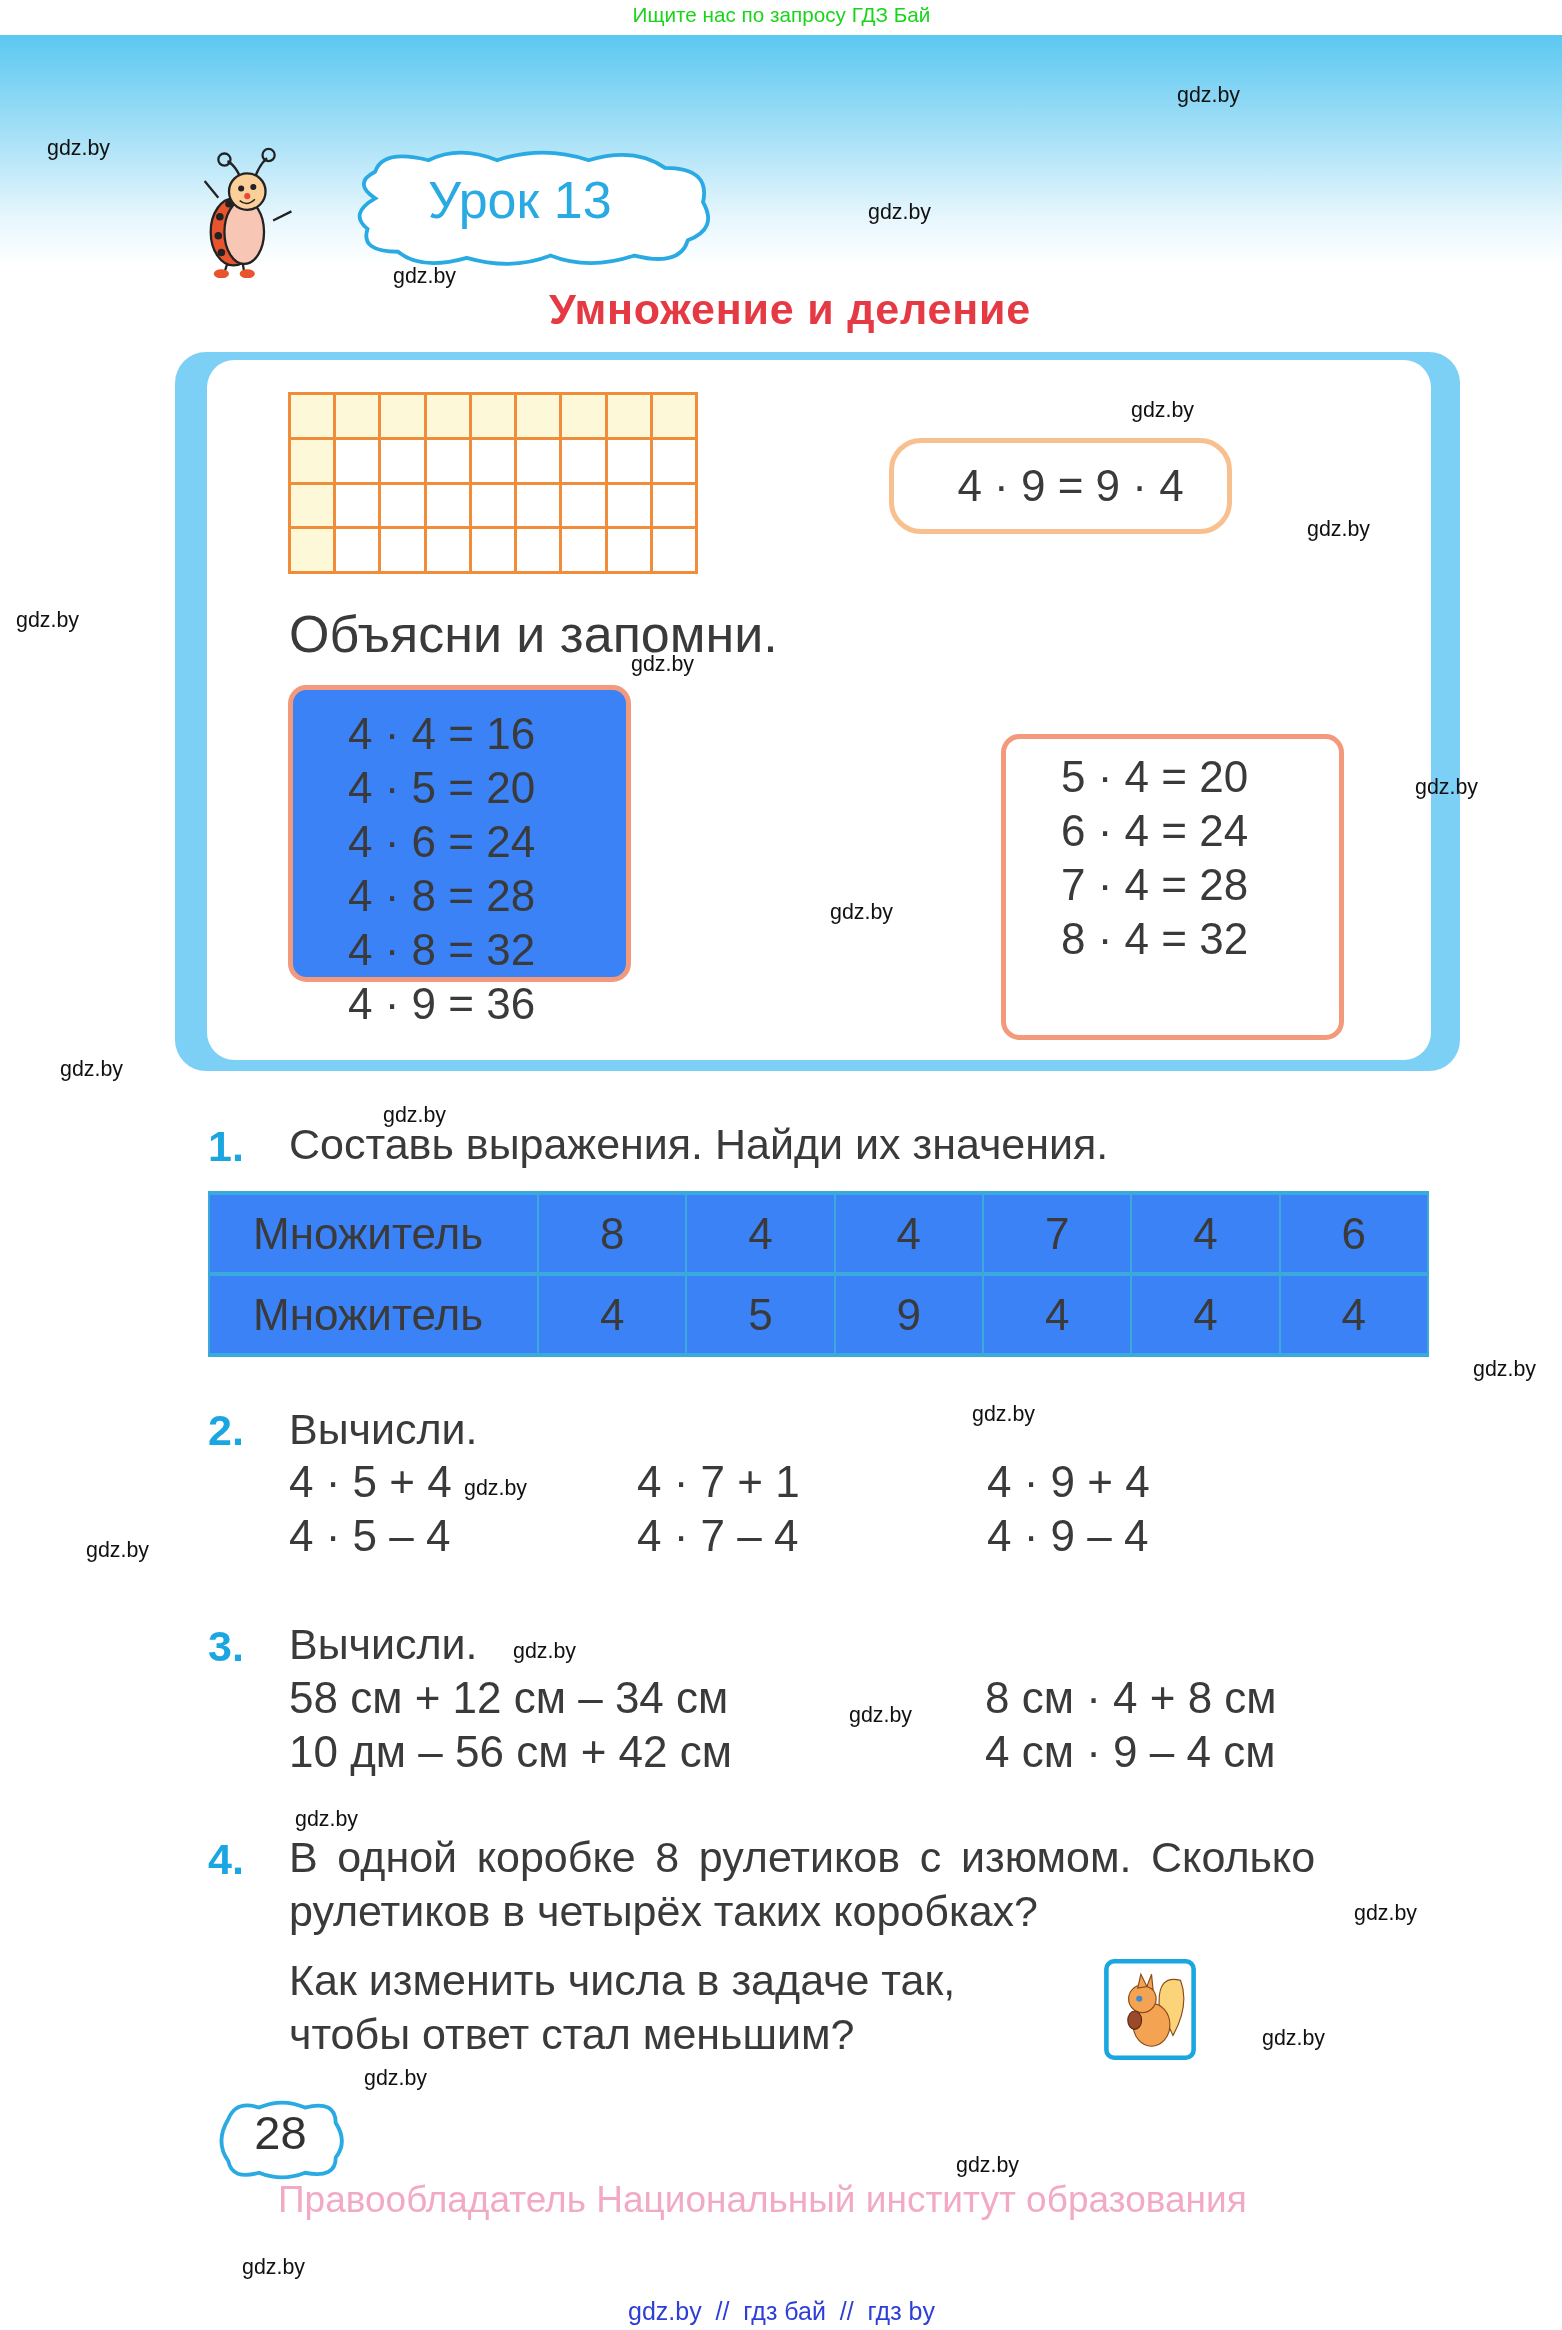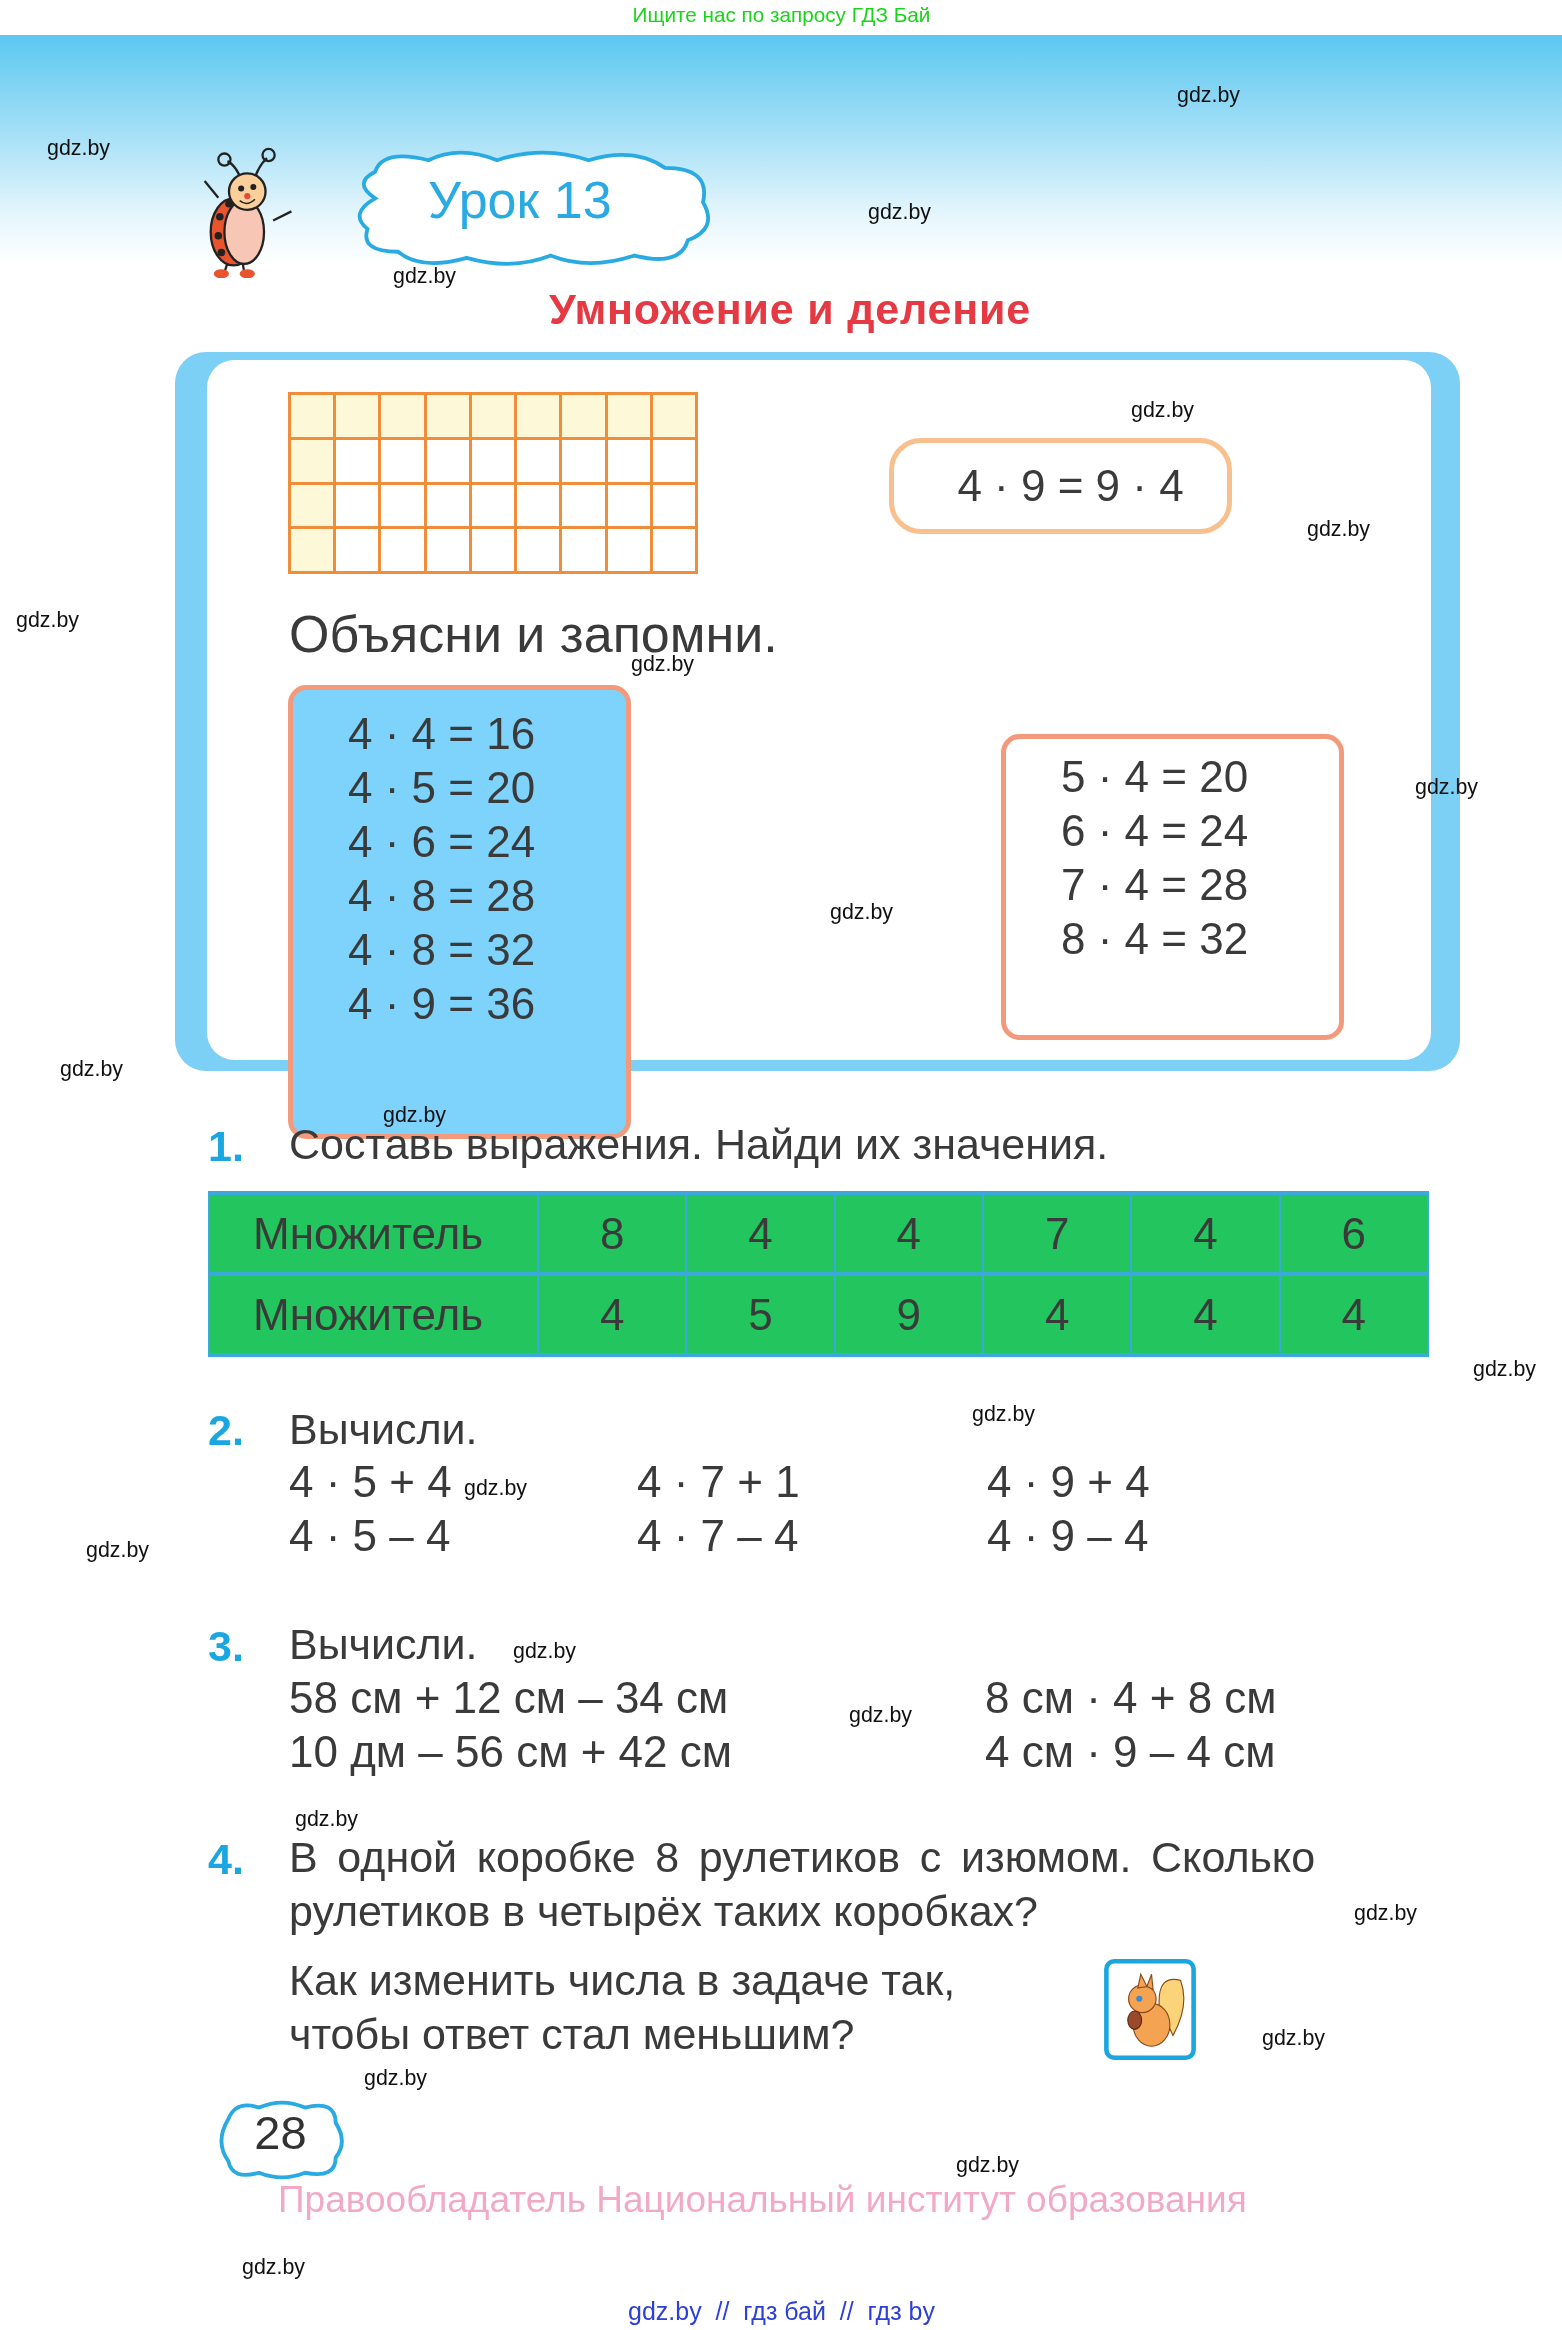--- a/index.html
+++ b/index.html
@@ -13,29 +13,29 @@
   .cloud-text { color: #29aae2; font-size: 52px; }
   .lesson-title { color: #e53a43; font-size: 43px; font-weight: bold; letter-spacing: 0.8px; }
   .panel { left: 175px; top: 352px; width: 1285px; height: 719px; background: #7dd0f5; border-radius: 31px; }
   .panel-inner { left: 207px; top: 360px; width: 1224px; height: 700px; background: #ffffff; border-radius: 27.5px; }
   .grid { left: 288px; top: 392px; width: 410px; height: 182px; border-collapse: collapse; }
   .grid td { border: 3.8px solid #f08d3a; width: 37px; height: 37px; padding: 0; }
   .grid td.hl { background: #fdf9d8; }
   .box-eq { left: 889px; top: 438px; width: 343px; height: 96px; border: 5.4px solid #f9c08f; border-radius: 32px;
             box-sizing: border-box; font-size: 44px; display: flex; align-items: center; justify-content: center; padding-left: 20px; }
   .explain { left: 289px; top: 604px; font-size: 52px; }
-  .box-left { left: 288px; top: 685px; width: 343px; height: 454px; border: 5.4px solid #f39a7d; border-radius: 18.4px;
-              background: #7dd3fc; box-sizing: border-box; }
+  .box-left { left: 288px; top: 685px; width: 343px; height: 297px; border: 5.4px solid #f39a7d; border-radius: 18.4px;
+              background: #3b82f6; box-sizing: border-box; }
   .box-right { left: 1001px; top: 734px; width: 343px; height: 306px; border: 5.4px solid #f39a7d; border-radius: 18.4px;
                background: #ffffff; box-sizing: border-box; }
   .eqlist { list-style: none; margin: 0; padding: 0; font-size: 44px; }
   .eqlist li { height: 54px; line-height: 54px; padding-left: 55px; white-space: pre; }
   .num { color: #1aa6e0; font-size: 43px; font-weight: bold; }
   .task-text { font-size: 43px; white-space: pre; }
-  .mtable { left: 208px; top: 1191px; width: 1221px; border-collapse: collapse; background: #22c55e; }
+  .mtable { left: 208px; top: 1191px; width: 1221px; border-collapse: collapse; background: #3b82f6; }
   .mtable td { border: 2.3px solid #3aa9dc; height: 75px; font-size: 44px; text-align: center; }
   .mtable tr:first-child td { border-top: 4.6px solid #3aa9dc; }
   .mtable tr:last-child td { border-bottom: 4.6px solid #3aa9dc; }
   .mtable tr + tr td { border-top: 4.6px solid #3aa9dc; }
   .mtable td.label { text-align: left; padding-left: 43px; width: 283px; }
   .expr { font-size: 44px; white-space: pre; }
   .pagenum-cloud { left: 213px; top: 2096px; width: 135px; height: 86px; }
   .pagenum { left: 213px; top: 2105px; width: 135px; text-align: center; font-size: 47px; color: #333; }
   .copyright { left: 278px; top: 2179px; font-size: 37px; color: #f2a9c5; }
   .footer { top: 2297px; left: 0; width: 1563px; text-align: center; color: #2d3fd7; font-size: 25px; }

